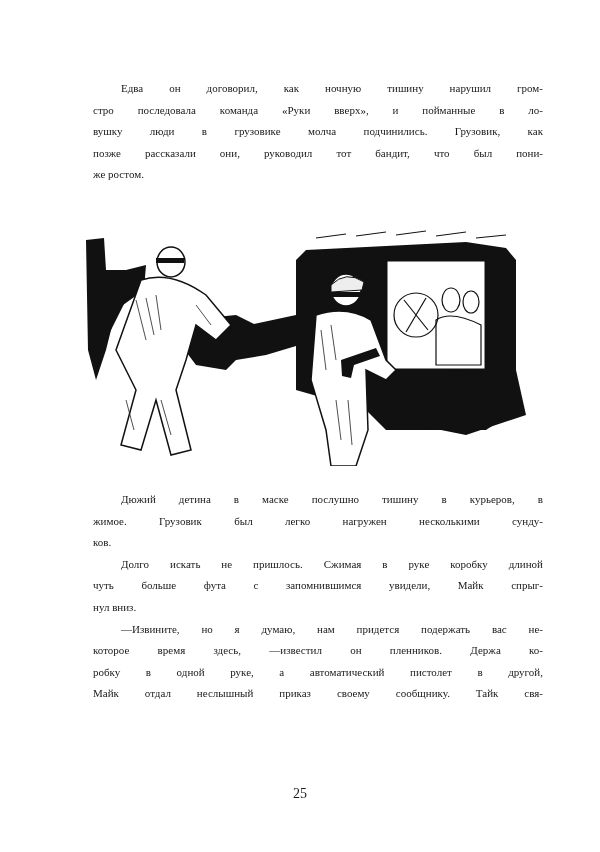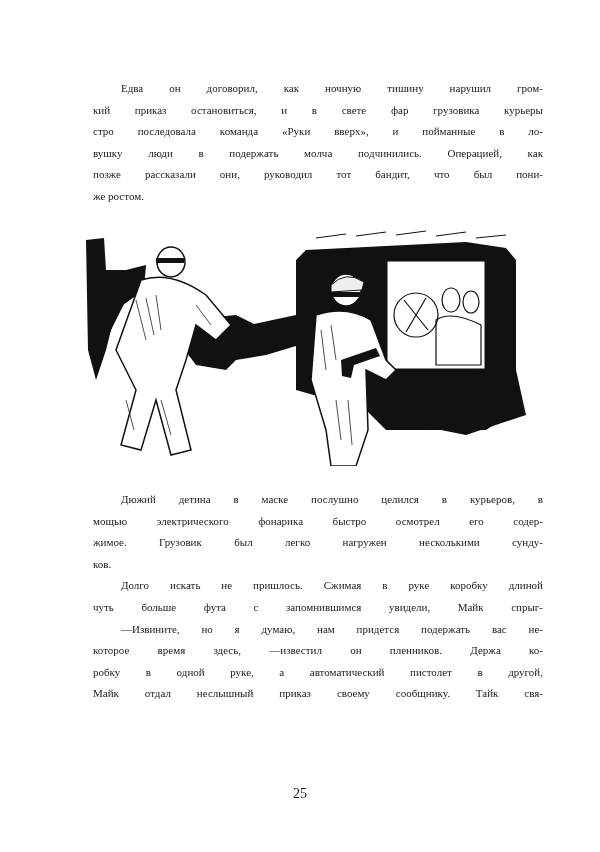--- a/index.html
+++ b/index.html
@@ -23,23 +23,22 @@
     .page-number {
       position: absolute; top: 786px; left: 0; width: 600px; text-align: center;
       font-family: "Liberation Serif", "DejaVu Serif", serif; font-size: 14px;
     }
   </style>
 </head>
 <body>
 
 <div id="top-block" class="text-block">
   <span class="line indent">Едва он договорил, как ночную тишину нарушил гром-</span>
-  <span class="line">кий приказ остановиться, и в свете фар грузовика курьеры</span>
   <span class="line">стро последовала команда «Руки вверх», и пойманные в ло-</span>
-  <span class="line">вушку люди в подержать молча подчинились. Операцией, как</span>
+  <span class="line">вушку люди в грузовике молча подчинились. Грузовик, как</span>
   <span class="line">позже рассказали они, руководил тот бандит, что был пони-</span>
   <span class="line last">же ростом.</span>
 </div>
 
 <div class="illustration">
   <svg width="440" height="236" viewBox="0 0 440 236" xmlns="http://www.w3.org/2000/svg">
 
     <path d="M0 10 L18 8 L20 40 L40 40 L60 35 L58 60 L30 80 L20 120 L10 150 L2 120 Z" fill="#111"></path>
     <path d="M2 60 L30 50 L40 70 L20 110 L5 130 Z" fill="#111"></path>
 
@@ -93,28 +92,28 @@
       <line x1="250" y1="170" x2="255" y2="210"></line>
         <line x1="262" y1="170" x2="266" y2="215"></line>
     </g>
 
     <path d="M320 150 L430 140 L440 185 L380 205 L330 195 Z" fill="#111"></path>
   </svg>
 </div>
 
 <div id="bottom-block" class="text-block">
   <div>
-    <span class="line indent">Дюжий детина в маске послушно целился в курьеров, в</span>
-    <span class="line">мощью электрического фонарика быстро осмотрел его содер-</span>
+    <span class="line indent">Дюжий детина в маске послушно тишину в курьеров, в</span>
     <span class="line">жимое. Грузовик был легко нагружен несколькими сунду-</span>
     <span class="line last">ков.</span>
   </div>
   <div>
     <span class="line indent">Долго искать не пришлось. Сжимая в руке коробку длиной</span>
     <span class="line">чуть больше фута с запомнившимся увидели, Майк спрыг-</span>
+    <span class="line last">нул вниз.</span>
   </div>
   <div>
     <span class="line indent">—Извините, но я думаю, нам придется подержать вас не-</span>
     <span class="line">которое время здесь, —известил он пленников. Держа ко-</span>
     <span class="line">робку в одной руке, а автоматический пистолет в другой,</span>
     <span class="line">Майк отдал неслышный приказ своему сообщнику. Тайк свя-</span>
   </div>
 </div>
 
 <div class="page-number">25</div>

